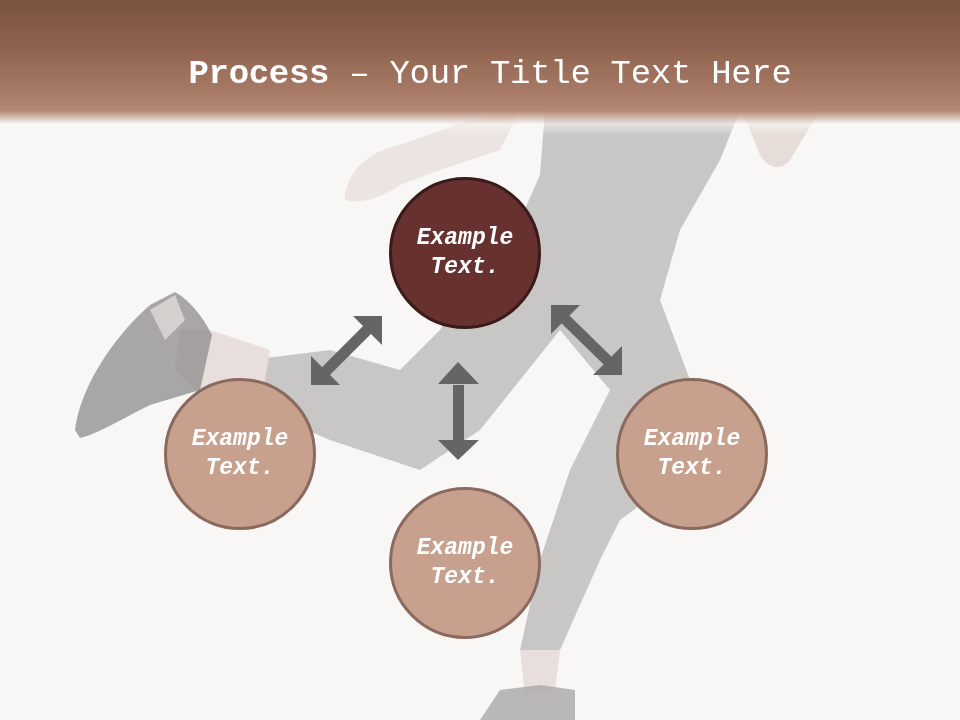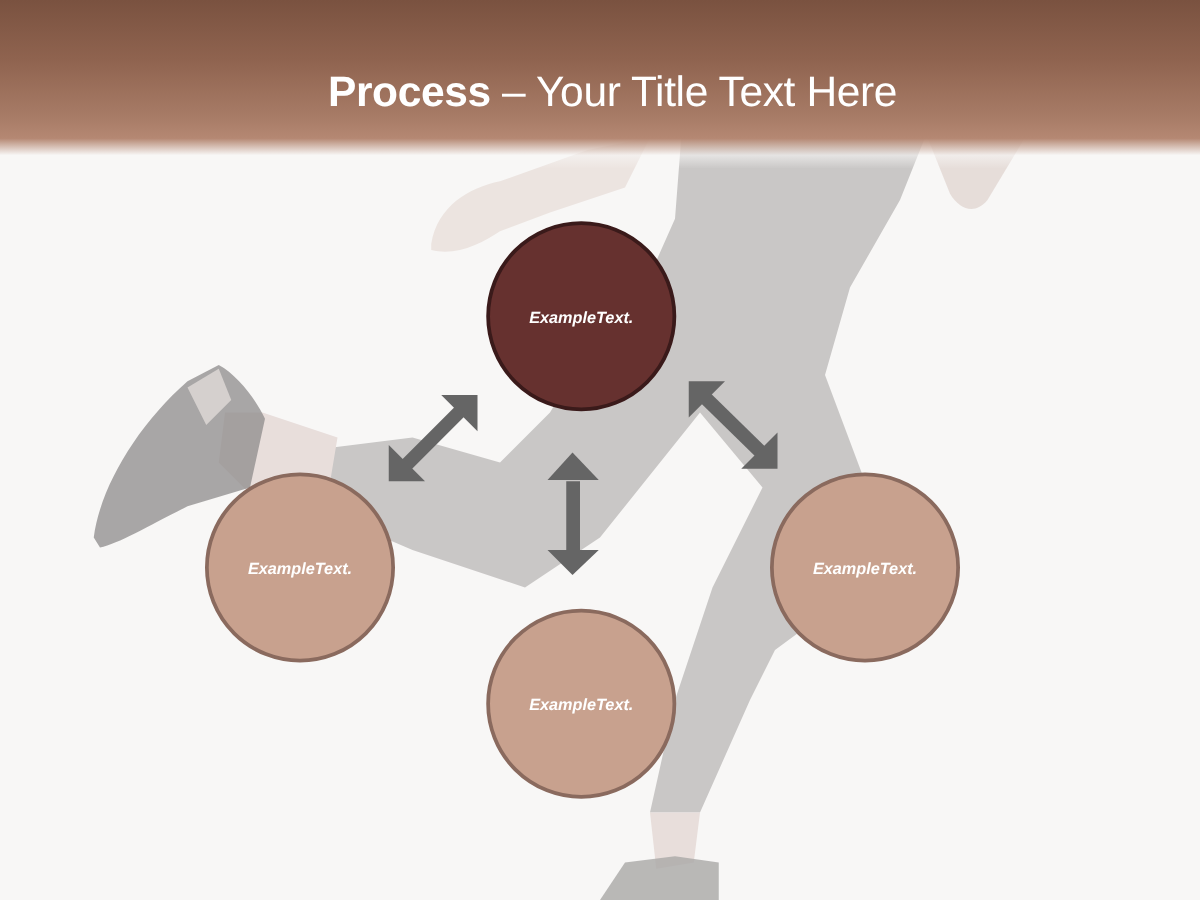--- a/index.html
+++ b/index.html
@@ -1,37 +1,37 @@
 <!DOCTYPE html>
 <html><head>
   <meta charset="utf-8">
   <style>
     html, body { margin: 0; padding: 0; }
     body {
       width: 960px; height: 720px; overflow: hidden; position: relative;
       background: #f8f7f6;
       font-family: "Liberation Sans", "DejaVu Sans", sans-serif;
     }
-    .slide { position: absolute; inset: 0; width: 936px; height: 720px; }
+    .slide { position: absolute; inset: 0; width: 936px; height: 720px; font-family: Liberation Mono, monospace; }
     .bg-art { position: absolute; left: 0; top: 0; width: 960px; height: 720px; }
     .header {
       position: absolute; left: 0; top: 0; width: 960px; height: 135px;
       background: linear-gradient(to bottom, #7a5240 0%, #8f634f 35%, #a87c67 70%, #b58873 82%, rgba(248,247,246,0.6) 92%, rgba(248,247,246,0) 100%);
     }
     .title {
       position: absolute; left: 0; top: 50px; width: 980px; text-align: center;
       color: #ffffff; font-size: 34px; line-height: 48px; letter-spacing: -0.3px;
     }
     .title .bold { font-weight: bold; }
     .title .light { font-weight: normal; }
     .circle {
       position: absolute; width: 152px; height: 152px; border-radius: 50%;
-      box-sizing: border-box; display: flex; flex-direction: row;
+      box-sizing: border-box; display: flex; flex-direction: column;
       align-items: center; justify-content: center; color: #ffffff;
-      font-style: italic; font-weight: bold; font-size: 13px; line-height: 29px;
+      font-style: italic; font-weight: bold; font-size: 23px; line-height: 29px;
       text-align: center;
     }
     .circle.main { background: #66312f; border: 3px solid #3a1a1a; }
     .circle.sub { background: #c8a18e; border: 3px solid #8a6a5e; }
     .arrows { position: absolute; left: 0; top: 0; width: 960px; height: 720px; pointer-events: none; }
   </style>
 </head>
 <body>
 
 <div class="slide">

